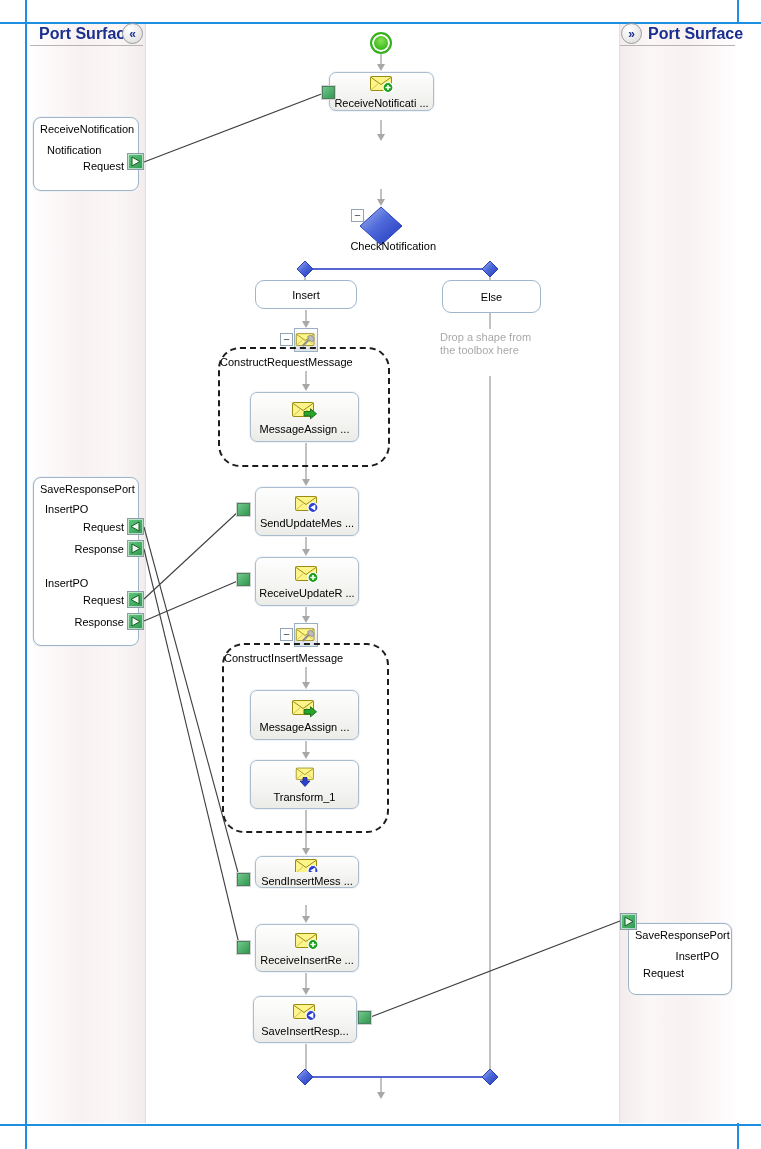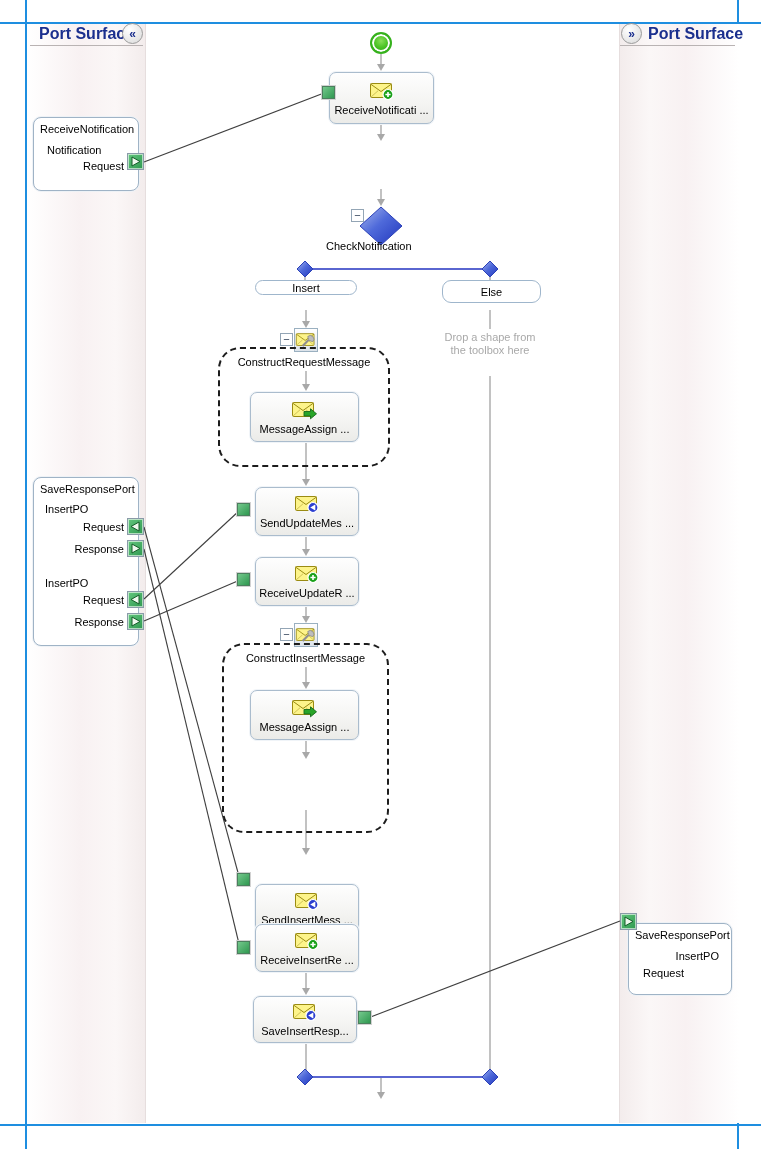--- a/index.html
+++ b/index.html
@@ -26,33 +26,33 @@
   .parrow{position:absolute;width:17px;height:17px;box-sizing:border-box;border:1px solid #8a9aa8;
       background:linear-gradient(135deg,#63c77e,#2f9850);box-shadow:inset 0 0 0 1px rgba(255,255,255,.6);}
   
   .shape{position:absolute;box-sizing:border-box;background:linear-gradient(180deg,#fefefe 0%,#f4f4f2 60%,#ebebe8 100%);
       border:1px solid #aabccd;border-radius:7px;box-shadow:0 0 0 1px #f0f4f8;
       display:flex;flex-direction:column;align-items:center;justify-content:center;gap:3px;}
   .shape .lbl{white-space:nowrap;}
   .branch{position:absolute;box-sizing:border-box;background:#fff;border:1px solid #9fb6cc;border-radius:9px;
       display:flex;align-items:center;justify-content:center;}
   .grp{position:absolute;box-sizing:border-box;border:2px dashed #1c1c1c;border-radius:22px;}
-  .grp-label{position:absolute;left:0;right:0;top:7px;text-align:center;}
+  .grp-label{position:absolute;left:0;right:0;top:7px;}
   .cicon{position:absolute;width:24px;height:24px;box-sizing:border-box;border:1px solid #9ab0c0;
       background:linear-gradient(180deg,#ffffff,#dce3ea);display:flex;align-items:center;justify-content:center;}
   .minus{position:absolute;width:13px;height:13px;box-sizing:border-box;border:1px solid #93a5b5;background:#fff;
       display:flex;align-items:center;justify-content:center;font-size:11px;line-height:1;color:#33445a;}
   .handle{position:absolute;width:13px;height:13px;box-sizing:border-box;background:linear-gradient(135deg,#74c88c,#2f9850);
       border:1px solid #4c7f5e;outline:1px solid #d2d2d2;}
-  .diamond-label{position:absolute;text-align:left;}
+  .diamond-label{position:absolute;text-align:right;}
   .start{position:absolute;width:22px;height:22px;border-radius:50%;border:2px solid #35b11c;box-sizing:border-box;
       background:radial-gradient(circle at 50% 38%,#8ae05a 0%,#4cc426 45%,#1f9a0a 100%);box-shadow:inset 0 0 0 2px #ffffff;}
   .stop{position:absolute;width:23px;height:23px;background:radial-gradient(circle at 42% 35%,#f express 0,#f26060 0%,#d41414 55%,#9c0000 100%);
       clip-path:polygon(30% 0,70% 0,100% 30%,100% 70%,70% 100%,30% 100%,0 70%,0 30%);}
-  .hint{position:absolute;color:#a9a9a9;text-align:center;line-height:13px;}
+  .hint{position:absolute;color:#a9a9a9;line-height:13px;}
   svg.layer{position:absolute;left:0;top:0;}
   .defs{position:absolute;width:0;height:0;}
 </style>
 </head>
 <body>
 
 <svg class="defs" aria-hidden="true">
   <defs>
     <linearGradient id="diagrad" x1="0" y1="0" x2="1" y2="1">
       <stop offset="0" stop-color="#a8b8ee"></stop>
@@ -156,38 +156,38 @@
       <path d="M144,527 L240,880"></path>
       <path d="M144,549 L240,948"></path>
       <path d="M144,599 L240,510"></path>
       <path d="M144,621 L240,580"></path>
       <path d="M368,1018 L620,921"></path>
     </g>
   </svg>
 
   <div class="start" style="left:370px;top:32px"></div>
 
-  <div class="shape" style="left:329px;top:72px;width:105px;height:52px">
+  <div class="shape" style="left:329px;top:72px;width:105px;height:39px">
     <svg width="26" height="20">
         <use href="#sym-env"></use>
         <use href="#sym-badge-receive"></use>
       </svg>
     <span class="lbl">ReceiveNotificati ...</span>
   </div>
 
 
   <div class="minus" style="left:351px;top:209px">
       <span>−</span>
     </div>
   <div class="diamond-label" style="left:326px;top:240px;width:110px">CheckNotification</div>
 
-  <div class="branch" style="left:255px;top:280px;width:102px;height:15px">
+  <div class="branch" style="left:255px;top:280px;width:102px;height:29px">
     <span class="lbl">Insert</span>
   </div>
-  <div class="branch" style="left:442px;top:280px;width:99px;height:23px">
+  <div class="branch" style="left:442px;top:280px;width:99px;height:33px">
     <span class="lbl">Else</span>
   </div>
 
   <div class="hint" style="left:440px;top:331px;width:100px">Drop a shape from the toolbox here</div>
 
   <div class="minus" style="left:280px;top:333px">
       <span>−</span>
     </div>
   <div class="cicon" style="left:294px;top:328px">
     <svg width="22" height="18" viewBox="0 0 26 20">
@@ -236,22 +236,31 @@
   <div class="grp" style="left:222px;top:643px;width:167px;height:190px">
     <div class="grp-label">ConstructInsertMessage</div>
   </div>
   <div class="shape" style="left:250px;top:690px;width:109px;height:50px">
     <svg width="27" height="20" viewBox="0 0 27 20">
       <use href="#sym-env"></use>
       <polygon points="13,11.5 19.5,11.5 19.5,8.8 25.5,13.8 19.5,18.8 19.5,16 13,16" fill="#28a428" stroke="#14691c" stroke-width="0.9"></polygon>
     </svg>
     <span class="lbl">MessageAssign ...</span>
   </div>
-
-  <div class="shape" style="left:255px;top:884px;width:104px;height:48px">
+  <div class="shape" style="left:250px;top:760px;width:109px;height:49px">
+    <svg width="26" height="22" viewBox="0 0 26 22">
+      <g transform="translate(3,0) scale(0.82)">
+          <use href="#sym-env"></use>
+        </g>
+      <polygon points="11,11.5 15,11.5 15,15 18,15 13,20.5 8,15 11,15" fill="#2b3fd0" stroke="#16247e" stroke-width="0.8"></polygon>
+    </svg>
+    <span class="lbl">Transform_1</span>
+  </div>
+
+  <div class="shape" style="left:255px;top:856px;width:104px;height:32px">
     <svg width="26" height="20">
         <use href="#sym-env"></use>
         <use href="#sym-badge-send"></use>
       </svg>
     <span class="lbl">SendInsertMess ...</span>
   </div>
 
   <div class="shape" style="left:253px;top:996px;width:104px;height:47px">
     <svg width="26" height="20">
         <use href="#sym-env"></use>

